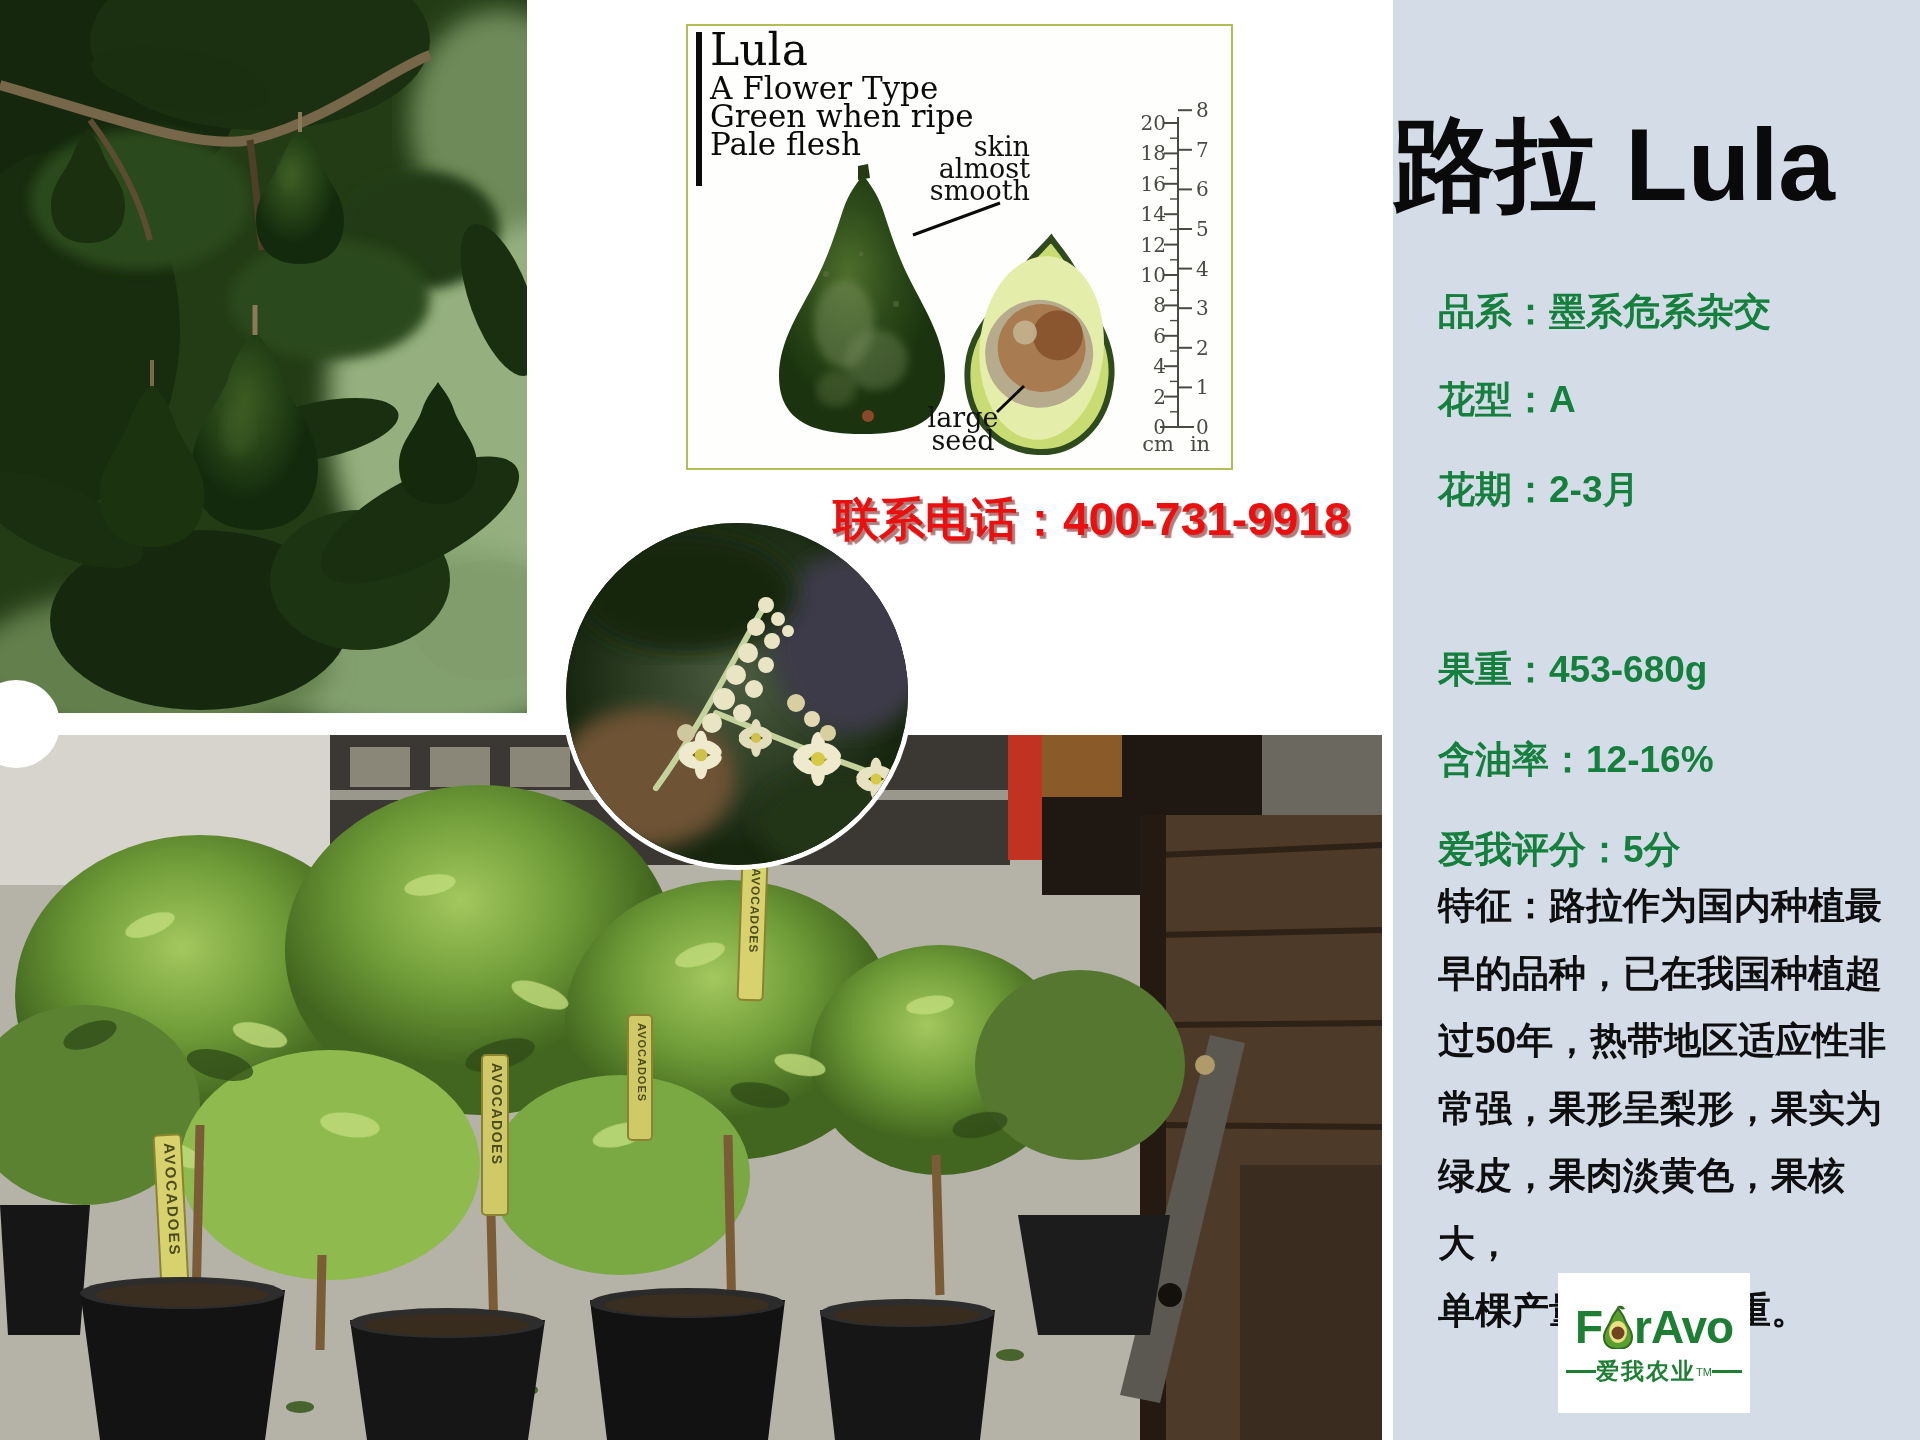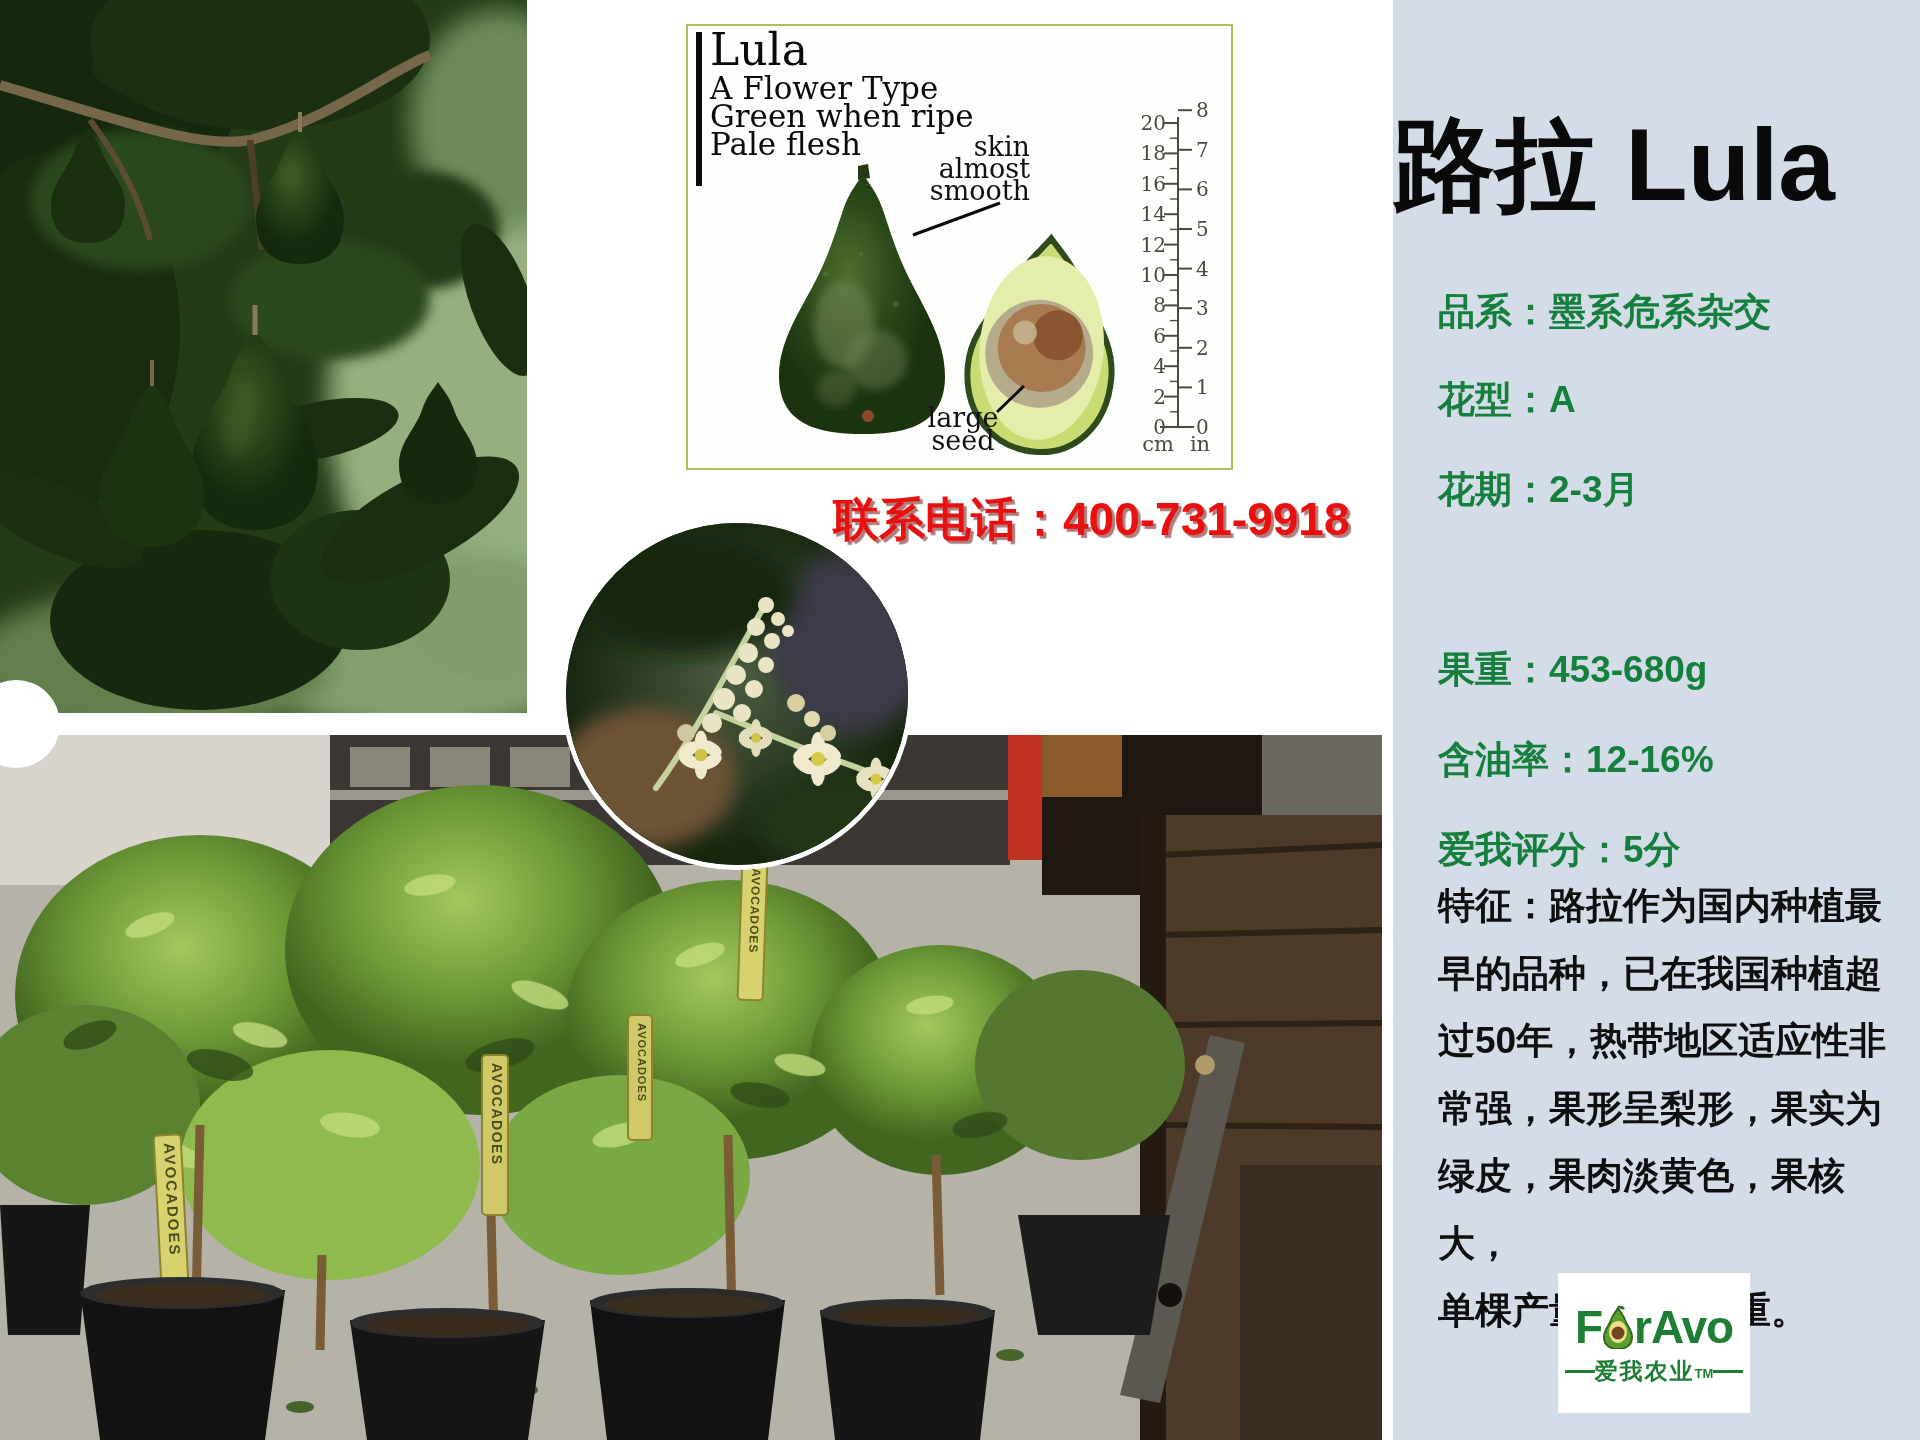--- a/index.html
+++ b/index.html
@@ -48,21 +48,21 @@
   #features-para{left:1438px;top:872px;width:470px;font-size:37px;line-height:67.5px;font-weight:bold;
                  color:#0f0f0f;z-index:4;white-space:pre-line;}
 
   
   #logo-box{left:1558px;top:1273px;width:192px;height:140px;background:#fff;z-index:4;
             display:flex;flex-direction:column;align-items:center;justify-content:center;gap:2px;}
   #logo-word{display:flex;align-items:center;font-size:46px;font-weight:bold;color:#1e7e34;letter-spacing:-1px;}
   #logo-cn-row{display:flex;align-items:center;color:#1e7e34;}
   .logo-dash{width:30px;height:3px;background:#1e7e34;}
   #logo-cn{font-size:23px;font-weight:bold;letter-spacing:2px;}
-  #logo-tm{font-size:13px;font-weight:bold;align-self:flex-start;margin-top:10px;}
+  #logo-tm{font-size:11px;font-weight:normal;align-self:flex-start;margin-top:10px;}
 </style>
 </head>
 <body>
 
 <div id="stage">
 
   <div class="abs" id="tree-photo">
     <svg width="527" height="713" viewBox="0 0 527 713">
       <defs>
         <filter id="b6">

